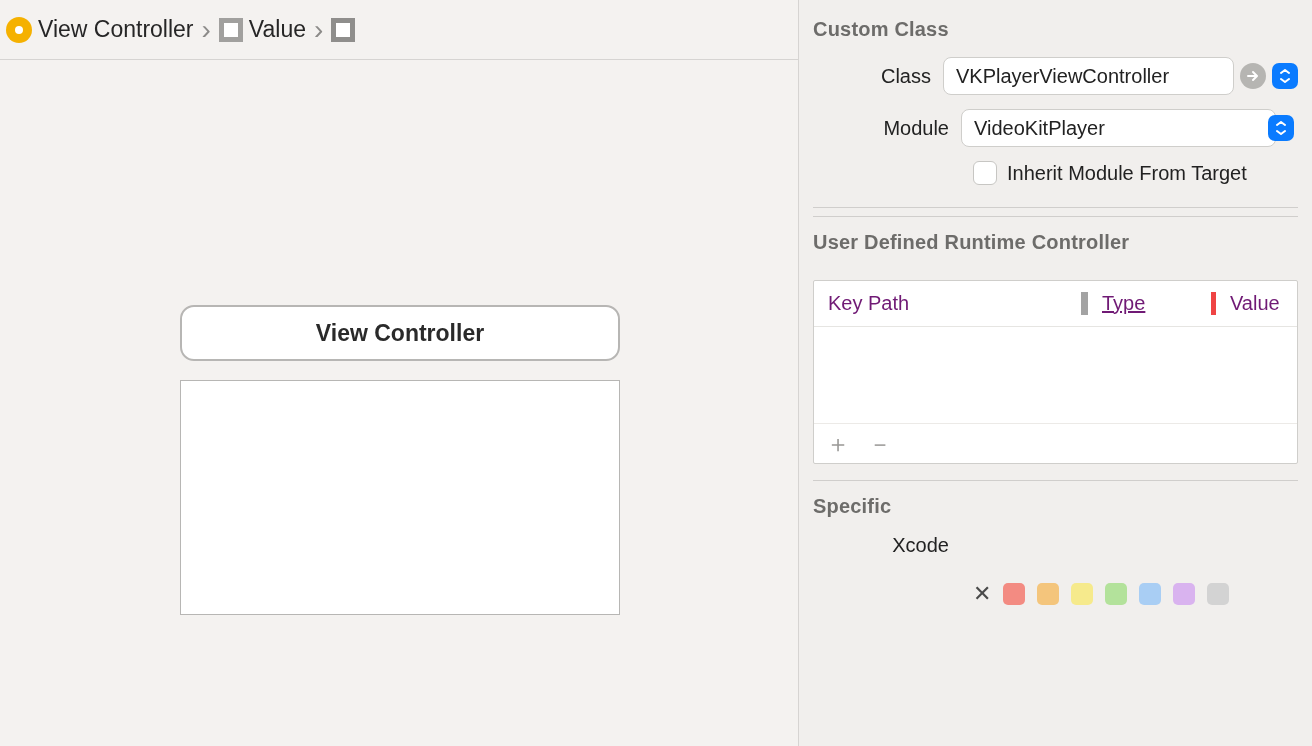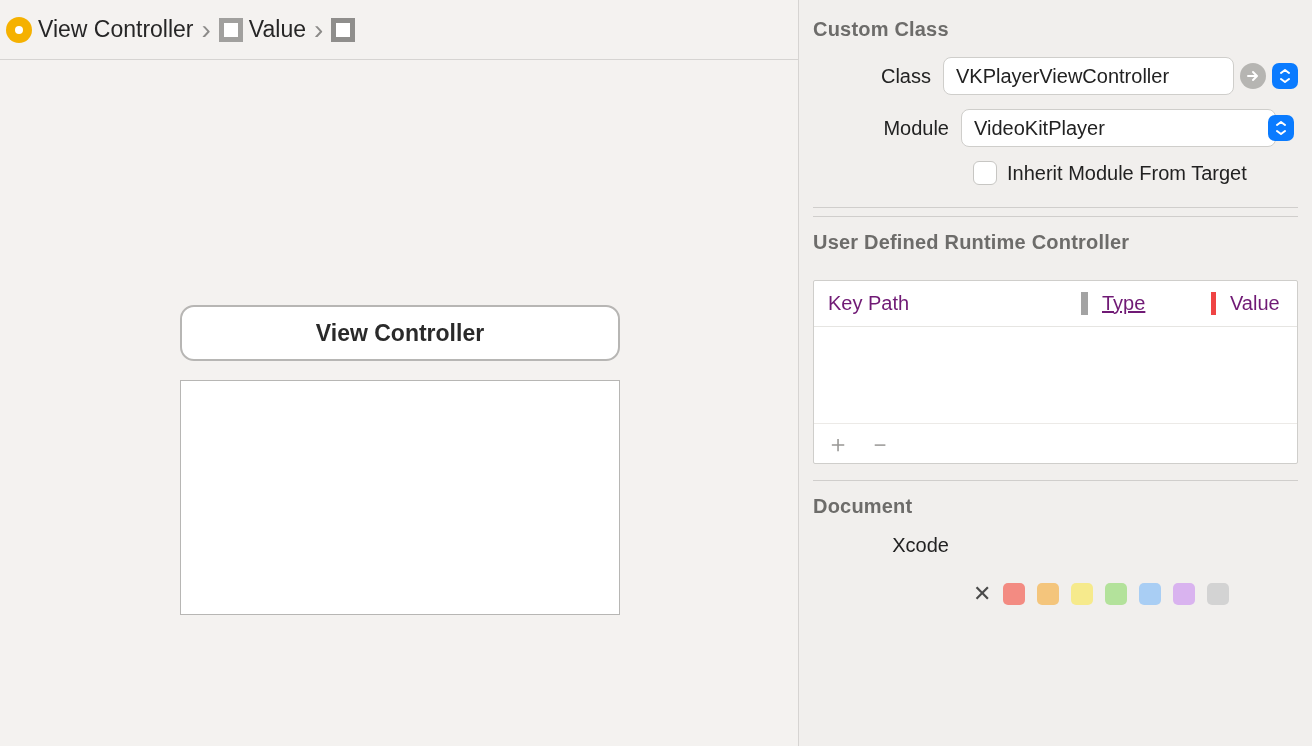--- a/index.html
+++ b/index.html
@@ -132,21 +132,21 @@
         <div class="attr-col v">Value</div>
       </div>
       <div class="attr-body"></div>
       <div class="attr-foot">
         <span class="foot-btn">＋</span>
         <span class="foot-btn">－</span>
       </div>
     </div>
     <div class="divider" style="margin-top:16px"></div>
 
-    <div class="section-title">Document</div>
+    <div class="section-title">Specific</div>
     <div class="form-row">
       <div class="form-label">Xcode</div>
     </div>
     <div class="color-row">
       <span class="color-clear">✕</span>
       <span class="swatch" style=";background:#f38b82"></span>
       <span class="swatch" style=";background:#f4c57c"></span>
       <span class="swatch" style=";background:#f6ea8c"></span>
       <span class="swatch" style=";background:#b3e29b"></span>
       <span class="swatch" style=";background:#a9cef4"></span>

